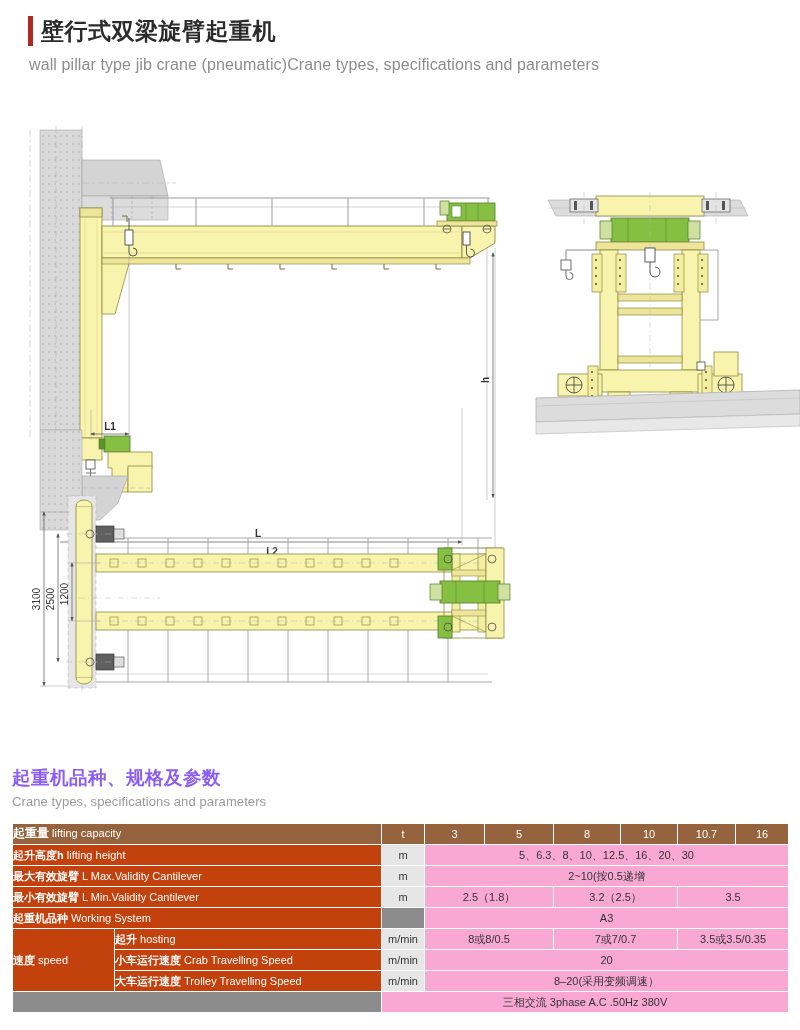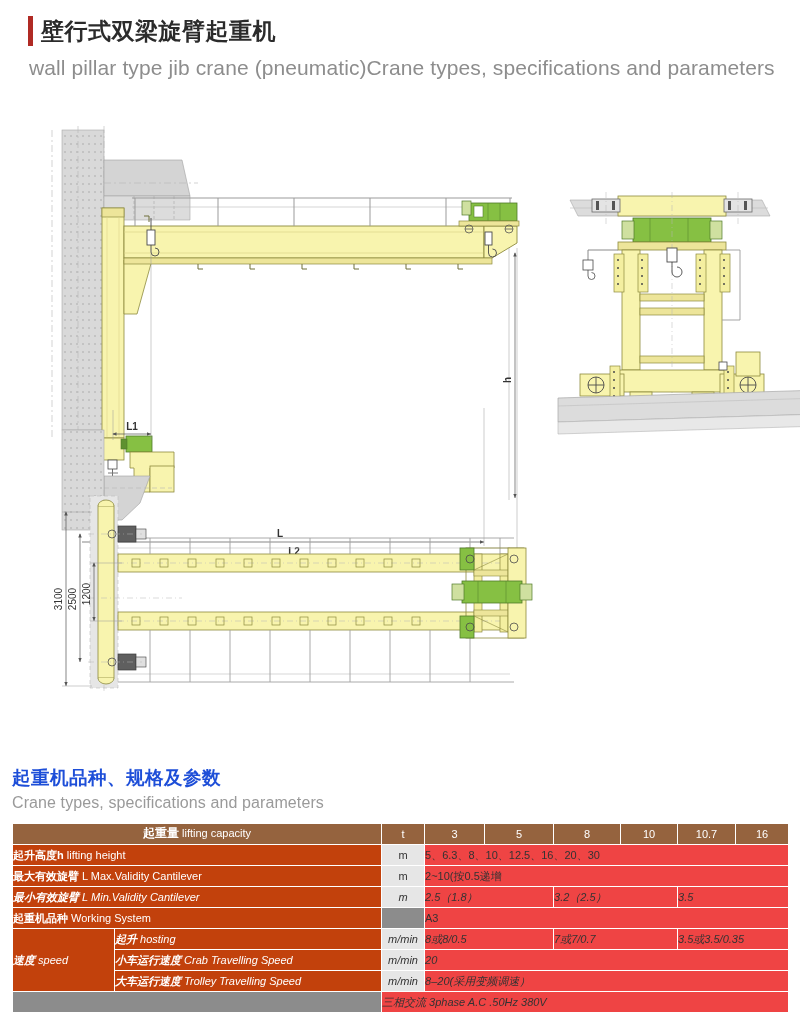--- a/index.html
+++ b/index.html
@@ -19,31 +19,31 @@
   #title-row { position: absolute; left: 16px; top: 16px; display: flex; align-items: center; margin-left: 12px; }
   #title-bar {
     width: 5px; height: 30px; background: #b02a24; margin-right: 8px;
   }
   #title-cn {
     font-size: 23px; font-weight: bold; color: #2b2b2b; letter-spacing: 0.5px;
     line-height: 30px; white-space: nowrap;
   }
   #subtitle-en {
     position: absolute; left: 29px; top: 56px;
-    font-size: 21px; color: #8d8d8d; white-space: nowrap; letter-spacing: 0.1px;
+    font-size: 16px; color: #8d8d8d; white-space: nowrap; letter-spacing: 0.1px;
   }
 
   
-  #drawing { position: absolute; left: 0; top: 108px; width: 800px; height: 640px; padding-left: 22px; }
+  #drawing { position: absolute; left: 0; top: 108px; width: 800px; height: 640px; }
   #drawing svg { display: block; }
 
   
   #spec { position: absolute; left: 12px; top: 765px; width: 776px; }
-  #spec-title-cn { font-size: 18.5px; font-weight: bold; color: #1d4ed8; letter-spacing: 0.5px; }
-  #spec-title-en { font-size: 16px; color: #9a9a9a; margin-top: 4px; letter-spacing: 0.1px; }
+  #spec-title-cn { font-size: 18.5px; font-weight: bold; color: #8b5cf6; letter-spacing: 0.5px; }
+  #spec-title-en { font-size: 13px; color: #9a9a9a; margin-top: 4px; letter-spacing: 0.1px; }
 
   
   #spec-table {
     position: absolute; left: 12px; top: 823px;
     width: 766px;
     border-collapse: separate;
     border-spacing: 1px;
     background: #ffffff;
     table-layout: fixed;
   }
@@ -51,36 +51,36 @@
     padding: 0;
     height: 20px;
     font-size: 11px;
     vertical-align: middle;
     line-height: 1.15;
   }
   .th-brown {
     background: #95633e; color: #ffffff; text-align: center;
     font-size: 11.5px;
   }
-  .th-brown.cap-title { text-align: center; padding-right: 18px; height: 37px; }
+  .th-brown.cap-title { text-align: left; padding-right: 18px; height: 37px; }
   .cap-title .cn { font-weight: bold; font-size: 12px; }
   .lbl-gray {
     background: #c2410c; color: #ffffff; text-align: left; padding-left: 8px;
     font-size: 11.5px; white-space: nowrap;
   }
   .lbl-gray.center { text-align: left; padding-left: 0; }
   .lbl-gray .cn { font-weight: bold; }
   .cell-unit {
     background: #e6e6e6; color: #333; text-align: center; font-size: 11px;
   }
   .cell-data {
-    background: #ef4444; color: #333; text-align: left; font-size: 11.5px;
+    background: #f9a8d4; color: #333; text-align: center; font-size: 11.5px;
   }
   .cell-blank { background: #8c8c8c; }
-  .row-tall td { height: 23px; font-style: italic; }
+  .row-tall td { height: 23px; }
 </style>
 </head>
 <body>
 
 <div id="header">
   <div id="title-row">
     <div id="title-bar"></div>
     <div id="title-cn">壁行式双梁旋臂起重机</div>
   </div>
   <div id="subtitle-en">wall pillar type jib crane (pneumatic)Crane types, specifications and parameters</div>

